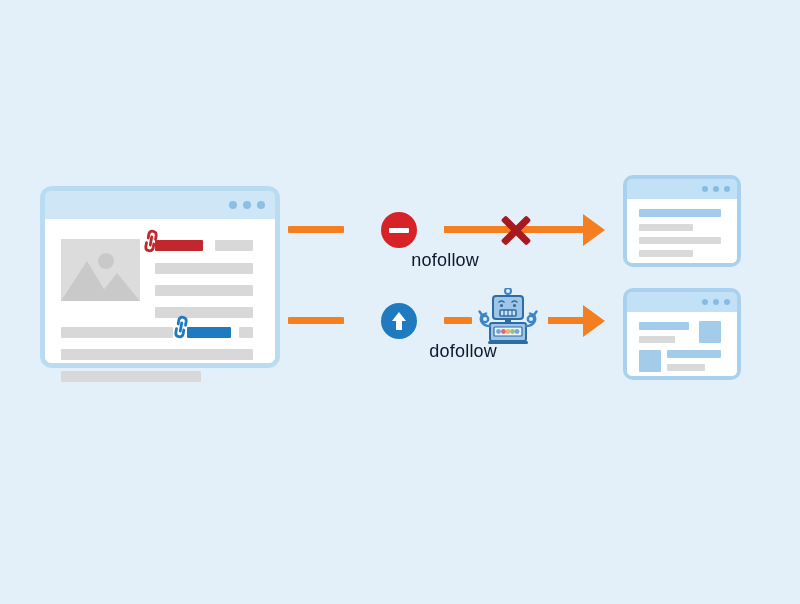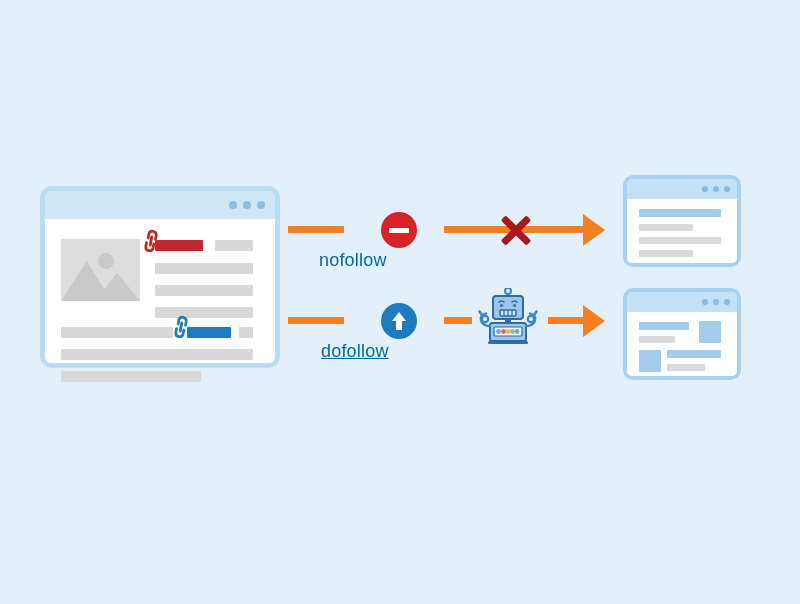--- a/index.html
+++ b/index.html
@@ -53,22 +53,22 @@
     border-top:16px solid transparent;border-bottom:16px solid transparent;
     border-left:22px solid #f47f20;}
 
   
   .badge{position:absolute;width:36px;height:36px;border-radius:50%;}
   #nofollow-badge{background:#d62328;}
   #dofollow-badge{background:#1f7ac0;}
   .badge .minus{position:absolute;left:8px;top:16px;width:20px;height:5px;background:#fff;border-radius:1px;}
 
   .label{
-    position:absolute;color:#0369a1;font-size:18px;
-    text-align:left;width:160px;letter-spacing:.2px;
+    position:absolute;color:#0f172a;font-size:18px;
+    text-align:right;width:160px;letter-spacing:.2px;
   }
 
   
   .xmark{position:absolute;width:38px;height:38px;}
   .xmark span{position:absolute;left:2px;top:16px;width:36px;height:7px;background:#a8191f;border-radius:2px;}
   .xmark span:first-child{transform:rotate(45deg);}
   .xmark span:last-child{transform:rotate(-45deg);}
 
   
   .res-window{
@@ -171,21 +171,21 @@
     </div>
   </div>
 
   <div class="dash" style="left:288px;top:317px;width:56px;"></div>
 
   <div class="badge" id="dofollow-badge" style="left:381px;top:303px;">
     <svg width="36" height="36" viewBox="0 0 36 36">
       <path d="M18 9 L25 18 L21 18 L21 27 L15 27 L15 18 L11 18 Z" fill="#ffffff"></path>
     </svg>
   </div>
-  <div class="label" style="left:321px;top:341px;text-decoration:underline;">dofollow</div>
+  <div class="label" style="left:337px;top:341px;">dofollow</div>
 
   <div class="dash" style="left:444px;top:317px;width:28px;"></div>
 
   <svg id="robot-icon" viewBox="0 0 60 58">
 
     <circle cx="30" cy="3" r="3" fill="none" stroke="#3d85c6" stroke-width="2"></circle>
     <rect x="29" y="5" width="2" height="4" fill="#3d85c6"></rect>
 
     <rect x="15" y="8" width="30" height="23" rx="3" fill="#9fc5e8" stroke="#2e6da4" stroke-width="2"></rect>
 

